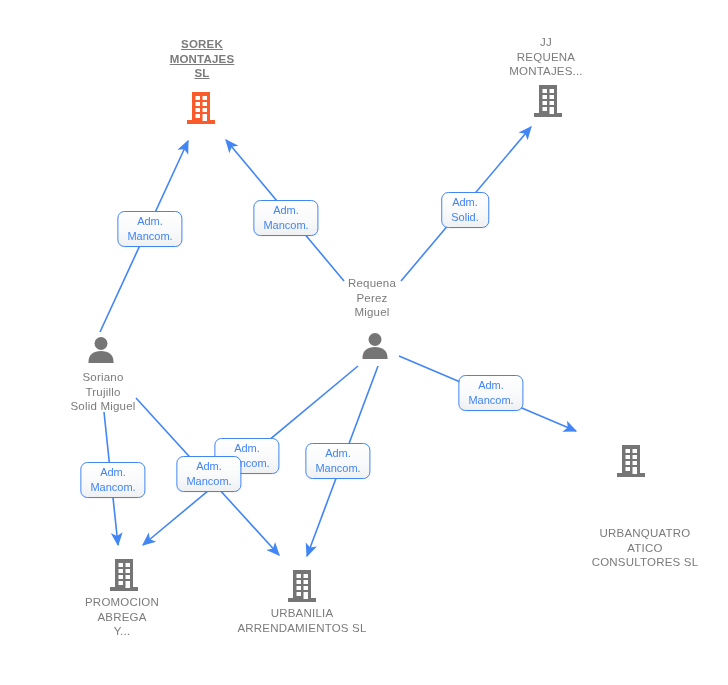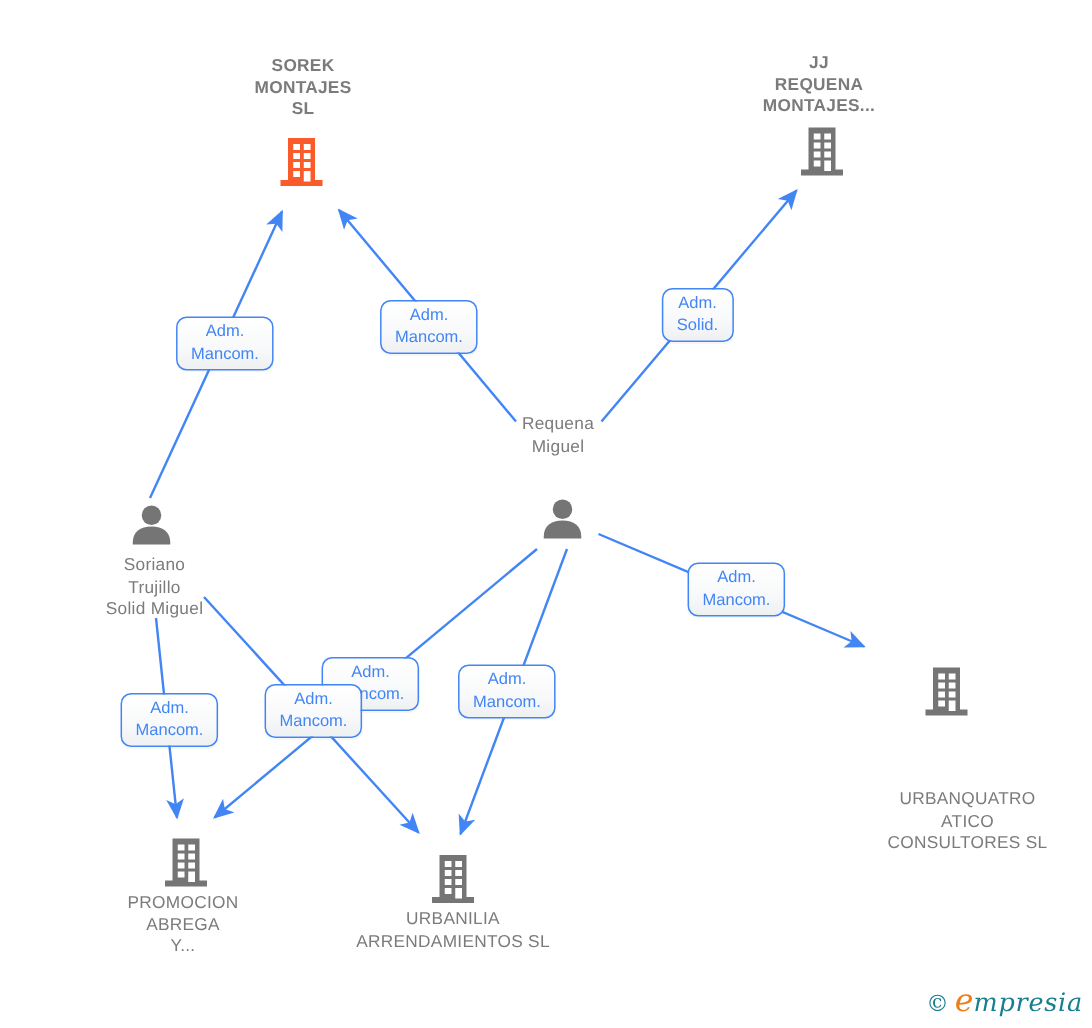--- a/index.html
+++ b/index.html
@@ -92,52 +92,53 @@
             <rect x="9" y="3" width="18" height="29" fill="#f95b2b"></rect>
             <rect x="12.5" y="7" width="4.5" height="4" fill="#fff"></rect>
             <rect x="19.5" y="7" width="4.5" height="4" fill="#fff"></rect>
             <rect x="12.5" y="13" width="4.5" height="4" fill="#fff"></rect>
             <rect x="19.5" y="13" width="4.5" height="4" fill="#fff"></rect>
             <rect x="12.5" y="19" width="4.5" height="4" fill="#fff"></rect>
             <rect x="19.5" y="19" width="4.5" height="4" fill="#fff"></rect>
             <rect x="12.5" y="25" width="4.5" height="4" fill="#fff"></rect>
             <rect x="19.5" y="25" width="4.5" height="7" fill="#fff"></rect>
           </svg></div>
-        <div class="node-label bold" style="left: 117px; top: 37px;">
+        <div class="node-label bold" style="left: 117px; top: 37px; text-decoration: underline;">
           <div>SOREK</div>
           <div>MONTAJES</div>
           <div>SL</div>
         </div>
       </div>
       <div class="node">
         <div class="icon" style="left: 530px; top: 82px;"><svg width="36" height="36" viewBox="0 0 36 36">
             <rect x="4" y="31" width="28" height="4" fill="#757575"></rect>
             <rect x="9" y="3" width="18" height="29" fill="#757575"></rect>
             <rect x="12.5" y="7" width="4.5" height="4" fill="#fff"></rect>
             <rect x="19.5" y="7" width="4.5" height="4" fill="#fff"></rect>
             <rect x="12.5" y="13" width="4.5" height="4" fill="#fff"></rect>
             <rect x="19.5" y="13" width="4.5" height="4" fill="#fff"></rect>
             <rect x="12.5" y="19" width="4.5" height="4" fill="#fff"></rect>
             <rect x="19.5" y="19" width="4.5" height="4" fill="#fff"></rect>
             <rect x="12.5" y="25" width="4.5" height="4" fill="#fff"></rect>
             <rect x="19.5" y="25" width="4.5" height="7" fill="#fff"></rect>
           </svg></div>
-        <div class="node-label" style="left: 461px; top: 35px; font-weight: bold;">
+        <div class="node-label" style="left: 461px; top: 35px;">
           <div>JJ</div>
           <div>REQUENA</div>
           <div>MONTAJES...</div>
         </div>
       </div>
       <div class="node">
         <div class="icon" style="left: 359px; top: 330px;"><svg width="32" height="32" viewBox="0 0 32 32">
             <circle cx="16" cy="9.5" r="6.5" fill="#757575"></circle>
             <path d="M16,17 c-7.5,0 -12.5,3.6 -12.5,10.6 L3.5,29 L28.5,29 L28.5,27.6 C28.5,20.6 23.5,17 16,17 z" fill="#757575"></path>
           </svg></div>
         <div class="node-label" style="left: 287px; top: 276px;">
           <div>Requena</div>
+          <div>Perez</div>
           <div>Miguel</div>
         </div>
       </div>
       <div class="node">
         <div class="icon" style="left: 85px; top: 334px;"><svg width="32" height="32" viewBox="0 0 32 32">
             <circle cx="16" cy="9.5" r="6.5" fill="#757575"></circle>
             <path d="M16,17 c-7.5,0 -12.5,3.6 -12.5,10.6 L3.5,29 L28.5,29 L28.5,27.6 C28.5,20.6 23.5,17 16,17 z" fill="#757575"></path>
           </svg></div>
         <div class="node-label" style="left: 18px; top: 370px;">
           <div>Soriano</div>
@@ -196,16 +197,13 @@
             <rect x="12.5" y="25" width="4.5" height="4" fill="#fff"></rect>
             <rect x="19.5" y="25" width="4.5" height="7" fill="#fff"></rect>
           </svg></div>
         <div class="node-label" style="left: 217px; top: 606px;">
           <div>URBANILIA</div>
           <div>ARRENDAMIENTOS SL</div>
         </div>
       </div>
     </div>
 
-  <div id="watermark">
-    <span class="copy">©</span><span class="brand"><span class="e">e</span><span class="rest">mpresia</span></span>
-  </div>
 </div>
 
 </body></html>

